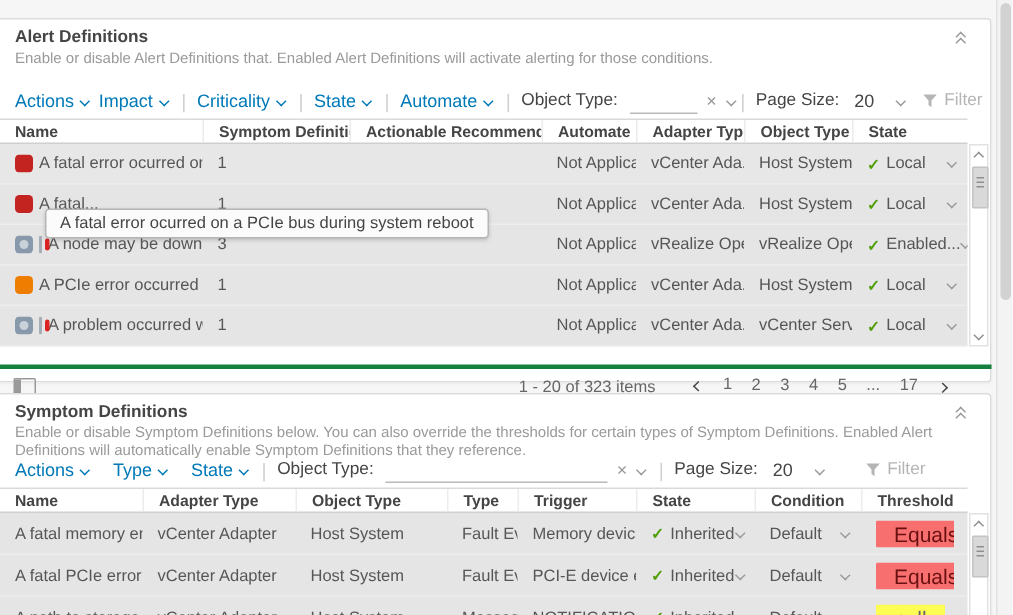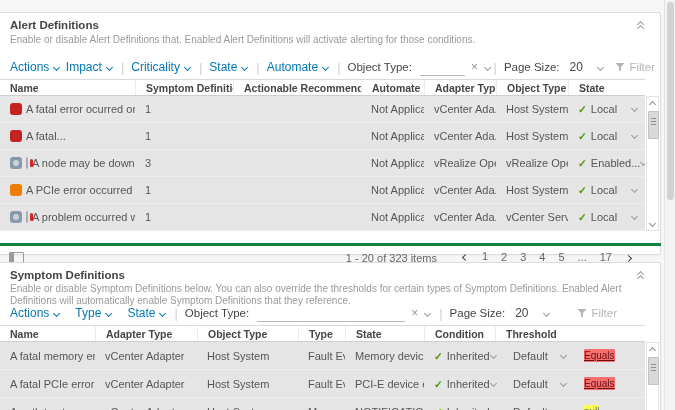--- a/index.html
+++ b/index.html
@@ -73,21 +73,21 @@
   .name-cell{gap:4px;}
   .dd-cell .chev{color:#9a9a9a;margin-left:auto;margin-right:6px;flex:none;}
 
   
   .a-name{width:135px;} .a-sym{width:98px;} .a-act{width:128px;} .a-auto{width:63px;}
   .a-adp{width:72px;} .a-obj{width:72px;} .a-state{width:77px;}
   
   .s-name{width:95px;} .s-adp{width:102px;} .s-obj{width:101px;} .s-type{width:47px;}
   .s-trig{width:79px;} .s-state{width:79px;} .s-cond{width:71px;} .s-thr{width:62px;}
 
-  .chip{display:inline-block;padding:1px 0;border-radius:1px;font-size:10px;text-decoration:underline;}
+  .chip{display:inline-block;padding:1px 12px;border-radius:1px;font-size:14px;}
   .chip.red{background:#f76f6f;color:#6b1010;}
   .chip.yellow{background:#fdfd54;color:#666;}
 
   
   .tbl-scroll{position:absolute;left:646px;width:13px;background:#fff;
       border:1px solid #e2e2e2;box-sizing:border-box;}
   .tbl-scroll .arr{position:absolute;left:2px;color:#8f8f8f;}
   .tbl-scroll .thumb{position:absolute;left:1px;width:9px;height:26px;background:#d9d9d9;
       border:1px solid #c3c3c3;border-radius:1px;}
   .tbl-scroll .thumb::after{content:"";position:absolute;left:2px;top:9px;width:5px;height:1px;
@@ -264,20 +264,21 @@
           <span class="chev"></span>
         </div>
     </div>
 
     <div class="tbl-scroll" style="top:83px;height:135px;">
       <span class="chev up arr" style="top:3px;"></span>
       <span class="thumb" style="top:14px;"></span>
       <span class="chev arr" style="bottom:3px;"></span>
     </div>
 
+    <div class="tooltip">A fatal error ocurred on a PCIe bus during system reboot</div>
 
     <div class="grid-footer">
       <span class="col-picker"></span>
       <span class="range-label">1 - 20 of 323 items</span>
       <span class="pager">
         <span class="chev pg-arrow" style="transform:rotate(90deg);"></span>
         <span class="pg active">1</span>
         <span class="pg">2</span>
         <span class="pg">3</span>
         <span class="pg">4</span>
@@ -328,20 +329,21 @@
           </svg>
         <span>Filter</span>
       </span>
     </div>
 
     <div class="thead" style="top:62px;">
       <div class="cell s-name">Name</div>
       <div class="cell s-adp">Adapter Type</div>
       <div class="cell s-obj">Object Type</div>
       <div class="cell s-type">Type</div>
+      <div class="cell s-trig">Trigger</div>
       <div class="cell s-state">State</div>
       <div class="cell s-cond">Condition</div>
       <div class="cell s-thr">Threshold</div>
     </div>
 
     <div class="trow" style="top:79px;height:28px;">
       <div class="cell s-name">A fatal memory error...</div>
       <div class="cell s-adp">vCenter Adapter</div>
       <div class="cell s-obj">Host System</div>
       <div class="cell s-type">Fault Ev...</div>

